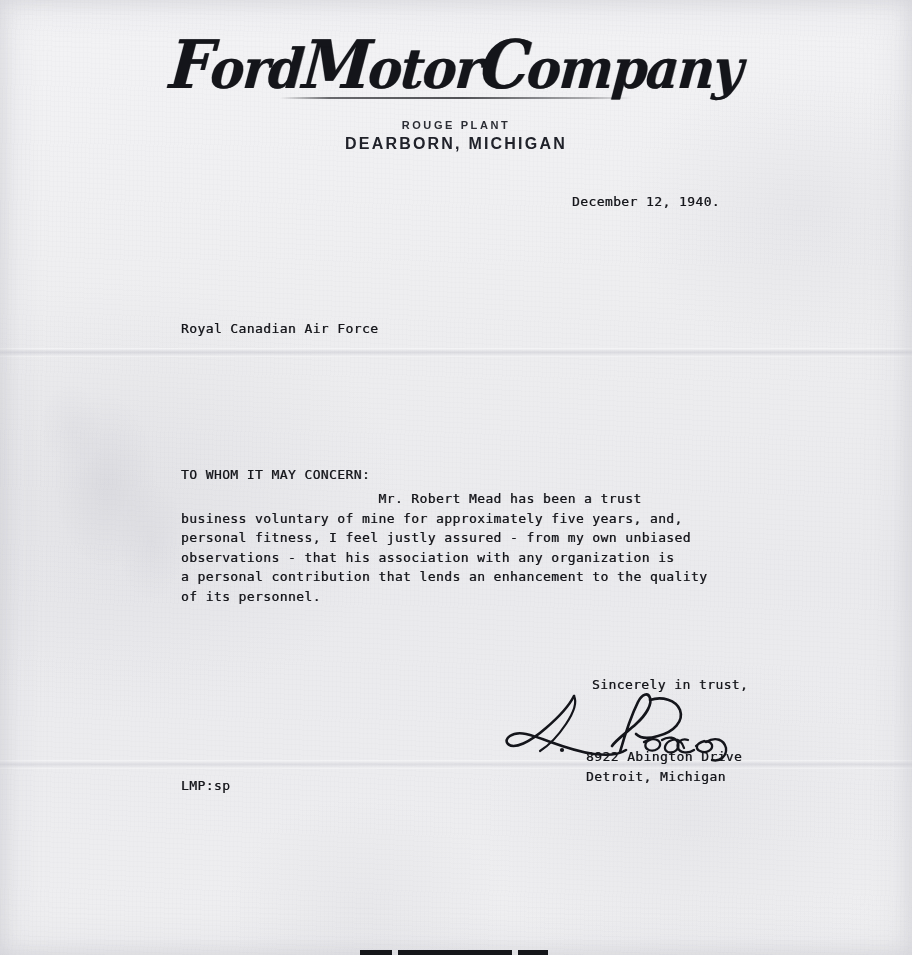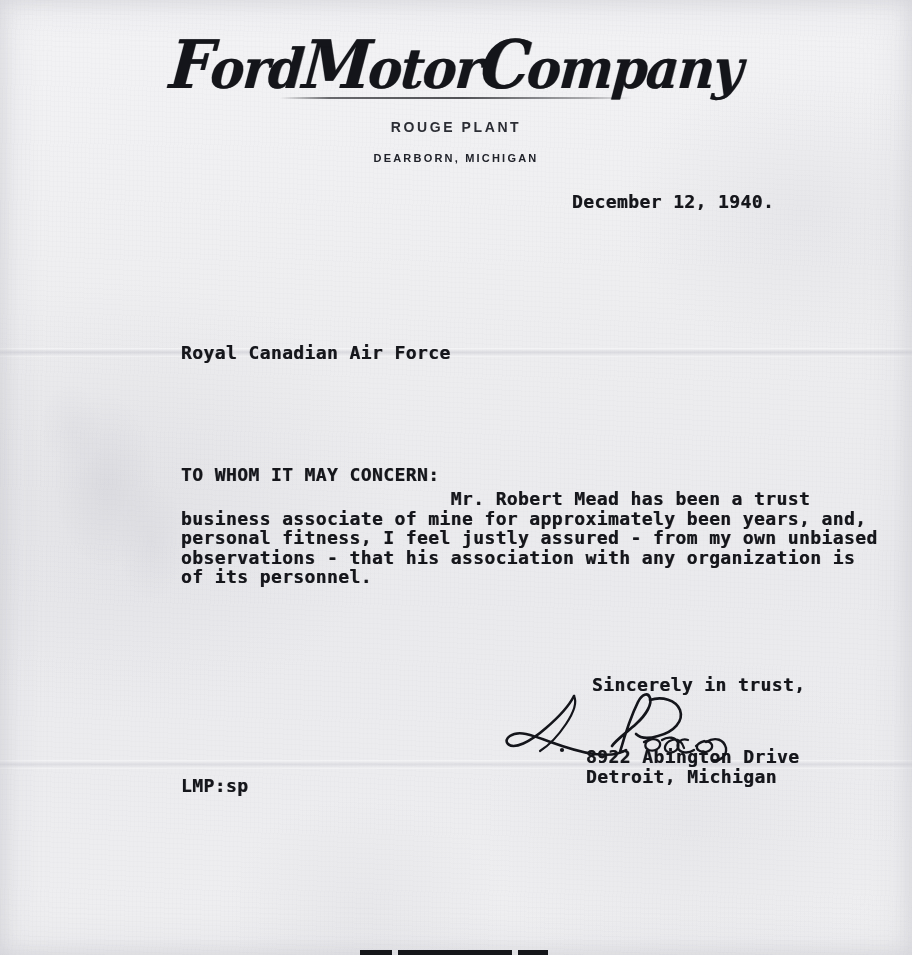--- a/index.html
+++ b/index.html
@@ -103,55 +103,54 @@
   }
   .logo-underline {
     width: 352px;
     height: 2px;
     margin: 1px auto 0 auto;
     background: linear-gradient(90deg, rgba(20,21,26,0) 0%, rgba(20,21,26,0.62) 14%, rgba(20,21,26,0.72) 52%, rgba(20,21,26,0.30) 88%, rgba(20,21,26,0) 100%);
     border-radius: 2px;
   }
   .plant-line {
     margin-top: 20px;
-    font-size: 14px;
+    font-size: 11px;
     font-weight: 700;
     letter-spacing: 2.6px;
     color: #2b2d34;
   }
   .city-line {
-    margin-top: 17px;
-    font-size: 11px;
+    margin-top: 4px;
+    font-size: 16px;
     font-weight: 700;
     letter-spacing: 2.2px;
     color: #20222a;
   }
 
   
   .tw {
     font-family: "DejaVu Sans Mono", "Liberation Mono", monospace;
     color: #15161b;
-    font-size: 18px;
+    font-size: 13px;
     letter-spacing: 0.4px;
     line-height: 19.6px;
     white-space: pre;
     text-shadow:
       0.45px 0 0 rgba(21,22,27,0.42),
       -0.35px 0.25px 0 rgba(21,22,27,0.22),
       0 0.4px 0.5px rgba(21,22,27,0.18);
-    font-weight: bold;
   }
 
   .date-line {
     position: absolute;
     top: 192px; left: 572px;
   }
   .address-block {
     position: absolute;
-    top: 319px; left: 181px; margin-top: 24px;
+    top: 319px; left: 181px;
   }
   .salutation {
     position: absolute;
     top: 429px; left: 181px; margin-top: 36px;
   }
   .body-block {
     position: absolute;
     top: 489px; left: 181px;
   }
   .closing {
@@ -217,23 +216,24 @@
     <div class="tw date-line">December 12, 1940.</div>
 
     <div class="address-block">
       <div class="tw">Royal Canadian Air Force</div>
     </div>
 
     <div class="tw salutation">TO WHOM IT MAY CONCERN:</div>
 
     <div class="body-block">
       <div class="tw">                        Mr. Robert Mead has been a trust</div>
-      <div class="tw">business associate of mine for approximately been years, and,</div>
+      <div class="tw">business voluntary of mine for approximately five years, and,</div>
       <div class="tw">personal fitness, I feel justly assured - from my own unbiased</div>
       <div class="tw">observations - that his association with any organization is</div>
+      <div class="tw">a personal contribution that lends an enhancement to the quality</div>
       <div class="tw">of its personnel.</div>
     </div>
 
     <div class="tw closing">Sincerely in trust,</div>
 
     <div class="signature">
       <svg width="250" height="82" viewBox="0 0 250 82" fill="none" xmlns="http://www.w3.org/2000/svg">
 
         <path d="M74 6 C70 14 60 26 46 38 C30 52 14 60 8 54 C3 49 12 41 26 44 C44 48 66 60 94 64 C110 66 120 64 126 60" stroke="#14151b" stroke-width="2.6" stroke-linecap="round" fill="none"></path>
         <path d="M74 6 C77 12 74 22 66 34 C58 46 48 56 40 61" stroke="#14151b" stroke-width="2.2" stroke-linecap="round" fill="none"></path>

